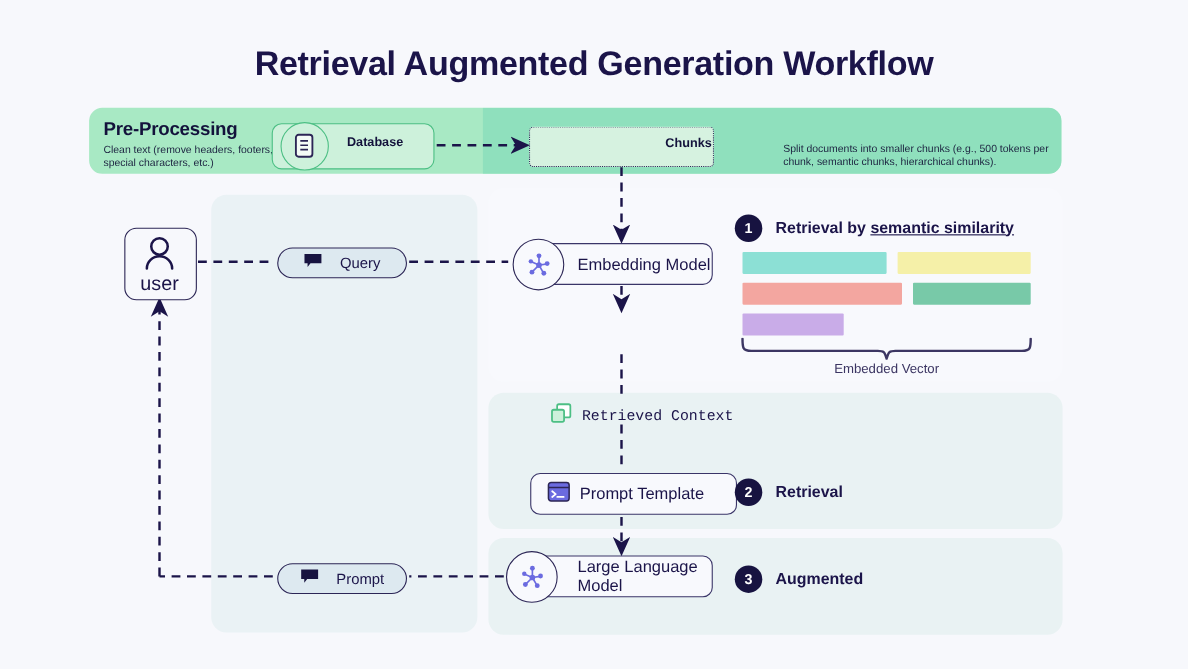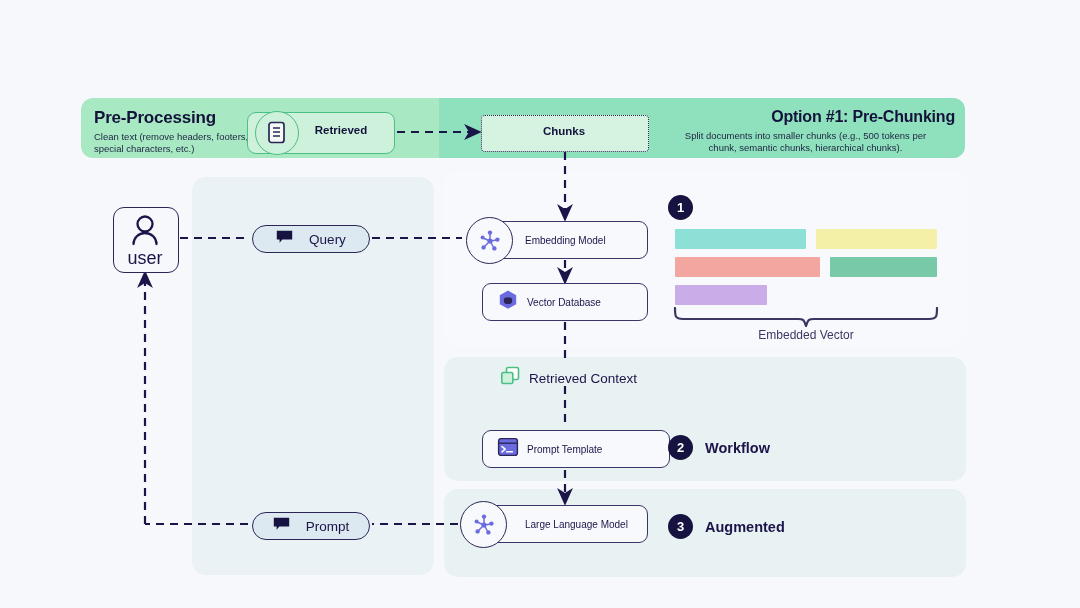--- a/index.html
+++ b/index.html
@@ -62,32 +62,32 @@
     display:flex;align-items:center;justify-content:center;
   }
   #chunks-box{
     left:481px;top:115px;width:166px;height:35px;
     border:1.6px dotted #2c2656;
     background:#d6f2e0;
     border-radius:4px;
   }
   #chunks-label{
     left:481px;top:125px;width:166px;
-    text-align:center;
+    text-align:right;
     font-size:11.5px;font-weight:bold;color:#13123b;
   }
   #opt-title{
     left:700px;top:108px;width:255px;
     text-align:right;
     font-size:16px;font-weight:bold;color:#13123b;
     letter-spacing:-0.2px;
   }
   #opt-sub{
-    left:673px;top:130px;width:265px;
-    text-align:center;
+    left:712px;top:130px;width:265px;
+    text-align:left;
     font-size:9.5px;line-height:12px;color:#1c2340;
   }
 
   
   .panel{border-radius:14px;}
   #panel-left{
     left:192px;top:177px;width:242px;height:398px;
     background:#eaf2f5;
   }
   #panel-1{
@@ -129,38 +129,38 @@
   #output-pill{left:252px;top:512px;width:116px;}
 
   
   .nodebox{
     border:1.7px solid #3a3568;
     border-radius:9px;
     background:#f8f9fd;
     display:flex;align-items:center;
     gap:8px;
   }
-  .nodebox .nl{font-size:10px;color:#1b1449;}
+  .nodebox .nl{font-size:15px;color:#1b1449;}
   #embedding-box{left:482px;top:221px;width:166px;height:38px;padding-left:42px;box-sizing:border-box;}
   #vector-box{left:482px;top:283px;width:166px;height:38px;padding-left:14px;box-sizing:border-box;}
   #prompt-box{left:482px;top:430px;width:188px;height:38px;padding-left:14px;box-sizing:border-box;}
   #llm-box{left:482px;top:505px;width:166px;height:38px;padding-left:42px;box-sizing:border-box;align-items:center;}
 
   .circ-icon{
     position:absolute;
     width:45px;height:45px;border-radius:50%;
     border:1.8px solid #2c2656;background:#f8f9fd;
     display:flex;align-items:center;justify-content:center;
   }
   #embedding-circle{left:466px;top:217px;}
   #llm-circle{left:460px;top:501px;}
 
   
   #rc-row{left:500px;top:366px;display:flex;align-items:center;gap:8px;}
-  #rc-label{font-size:13.5px;color:#1b1449;}
+  #rc-label{font-size:13.5px;color:#1b1449;font-family:Liberation Mono, monospace;}
 
   
   .step-badge{
     width:25px;height:25px;border-radius:50%;
     background:#171340;color:#fff;
     font-size:13px;font-weight:bold;
     display:flex;align-items:center;justify-content:center;
   }
   .step-row{display:flex;align-items:center;gap:12px;}
   .step-text{font-size:14.5px;font-weight:bold;color:#1b1449;}
@@ -178,43 +178,43 @@
   #brace-label{left:672px;top:328px;width:268px;text-align:center;font-size:12px;color:#3c3663;}
 
   
   #wires{left:0;top:0;width:1080px;height:608px;pointer-events:none;}
 </style>
 </head>
 <body>
 
 <div id="stage">
 
+  <div class="abs" id="title">Retrieval Augmented Generation Workflow</div>
 
   <div class="abs" id="green-band">
     <div id="green-band-right"></div>
   </div>
 
   <div class="abs" id="pp-title">Pre-Processing</div>
   <div class="abs" id="pp-sub">Clean text (remove headers, footers, special characters, etc.)</div>
 
   <div class="abs" id="documents-box"></div>
   <div class="abs" id="documents-circle">
     <svg width="20" height="24" viewBox="0 0 20 24">
       <rect x="2" y="1.5" width="15" height="20" rx="2.5" fill="#f4fbf6" stroke="#2c2656" stroke-width="1.7"></rect>
       <line x1="6" y1="7" x2="13" y2="7" stroke="#2c2656" stroke-width="1.5"></line>
       <line x1="6" y1="11" x2="13" y2="11" stroke="#2c2656" stroke-width="1.5"></line>
       <line x1="6" y1="15" x2="13" y2="15" stroke="#2c2656" stroke-width="1.5"></line>
     </svg>
   </div>
-  <div class="abs" id="documents-label">Retrieved</div>
+  <div class="abs" id="documents-label">Database</div>
 
   <div class="abs" id="chunks-box"></div>
   <div class="abs" id="chunks-label">Chunks</div>
 
-  <div class="abs" id="opt-title">Option #1: Pre-Chunking</div>
   <div class="abs" id="opt-sub">Split documents into smaller chunks (e.g., 500 tokens per chunk, semantic chunks, hierarchical chunks).</div>
 
   <div class="abs panel" id="panel-left"></div>
   <div class="abs panel" id="panel-1"></div>
   <div class="abs panel" id="panel-2"></div>
   <div class="abs panel" id="panel-3"></div>
 
   <svg class="abs" id="wires">
     <defs>
       <marker id="ah" markerWidth="9" markerHeight="9" refX="4.5" refY="4" orient="auto">
@@ -288,30 +288,20 @@
         <circle cx="13" cy="13" r="2.6"></circle>
           <circle cx="13" cy="4.6" r="2.2"></circle>
         <circle cx="20.4" cy="11.6" r="2.2"></circle>
           <circle cx="6.6" cy="19.4" r="2.2"></circle>
         <circle cx="17.4" cy="20.4" r="2.2"></circle>
           <circle cx="5.6" cy="9.6" r="2.0"></circle>
       </g>
     </svg>
   </div>
 
-  <div class="abs nodebox" id="vector-box">
-    <span>
-      <svg width="22" height="22" viewBox="0 0 22 22">
-        <path d="M11 1.6 L19.2 6.2 V15.2 L11 19.8 L2.8 15.2 V6.2 Z" fill="#6b6be0"></path>
-        <ellipse cx="11" cy="10.6" rx="4.1" ry="2.4" fill="#2c2656"></ellipse>
-        <path d="M6.9 10.6v2.1c0 1.3 1.8 2.4 4.1 2.4s4.1-1.1 4.1-2.4v-2.1" fill="#2c2656"></path>
-      </svg>
-    </span>
-    <span class="nl">Vector Database</span>
-  </div>
 
   <div class="abs" id="rc-row">
     <span>
       <svg width="21" height="21" viewBox="0 0 21 21">
         <rect x="6.5" y="1.5" width="12" height="12" rx="1.6" fill="#ffffff" stroke="#4cbf84" stroke-width="1.6"></rect>
         <rect x="1.8" y="6.5" width="11" height="11" rx="1.6" fill="#cdf1db" stroke="#4cbf84" stroke-width="1.6"></rect>
       </svg>
     </span>
     <span id="rc-label">Retrieved Context</span>
   </div>
@@ -346,25 +336,26 @@
         <circle cx="20.4" cy="11.6" r="2.2"></circle>
           <circle cx="6.6" cy="19.4" r="2.2"></circle>
         <circle cx="17.4" cy="20.4" r="2.2"></circle>
           <circle cx="5.6" cy="9.6" r="2.0"></circle>
       </g>
     </svg>
   </div>
 
   <div class="abs step-row" id="step1-row">
     <div class="step-badge">1</div>
+    <div class="step-text"><span>Retrieval by </span><span class="ul">semantic similarity</span></div>
   </div>
 
   <div class="abs step-row" id="step2-row">
     <div class="step-badge">2</div>
-    <div class="step-text">Workflow</div>
+    <div class="step-text">Retrieval</div>
   </div>
 
   <div class="abs step-row" id="step3-row">
     <div class="step-badge">3</div>
     <div class="step-text">Augmented</div>
   </div>
 
   <div class="abs" id="bars">
       <div class="bar-row">
         <div class="bar" style="background: rgb(140, 224, 213); width: 131px;"></div>

